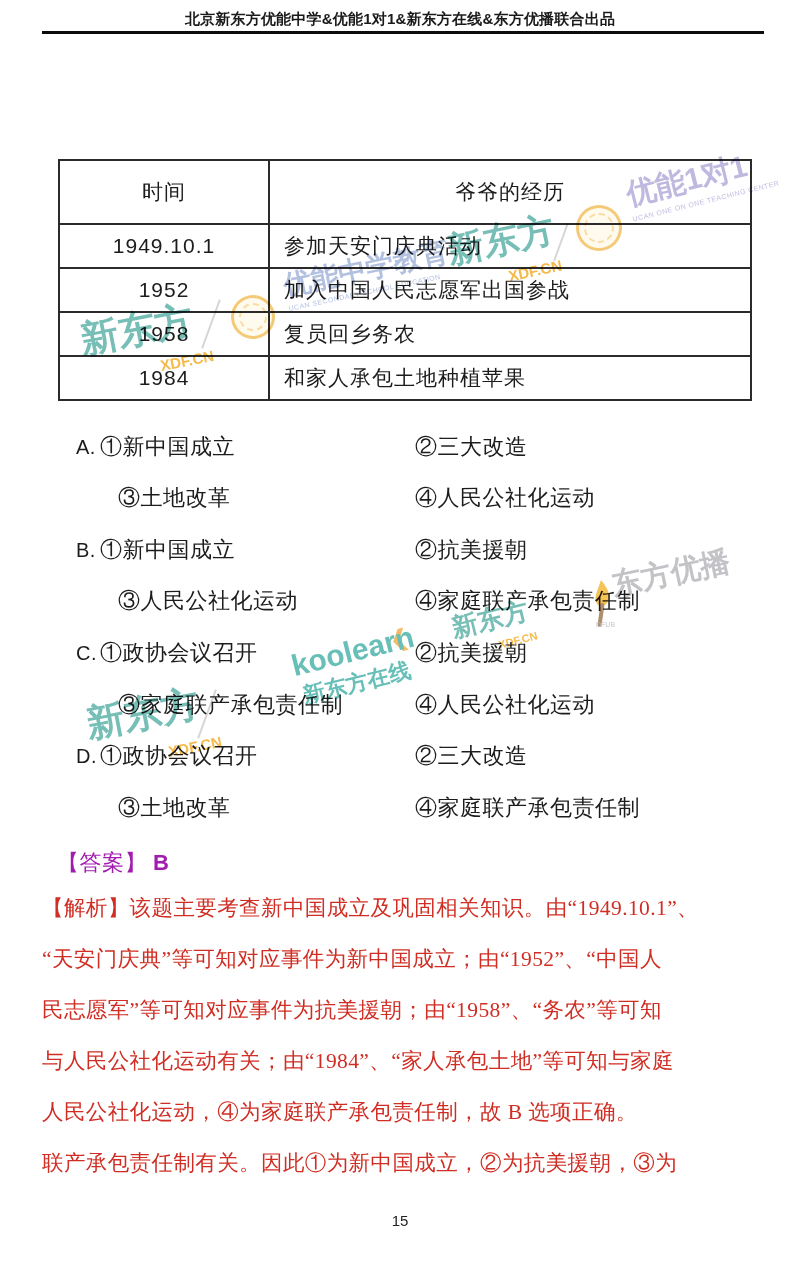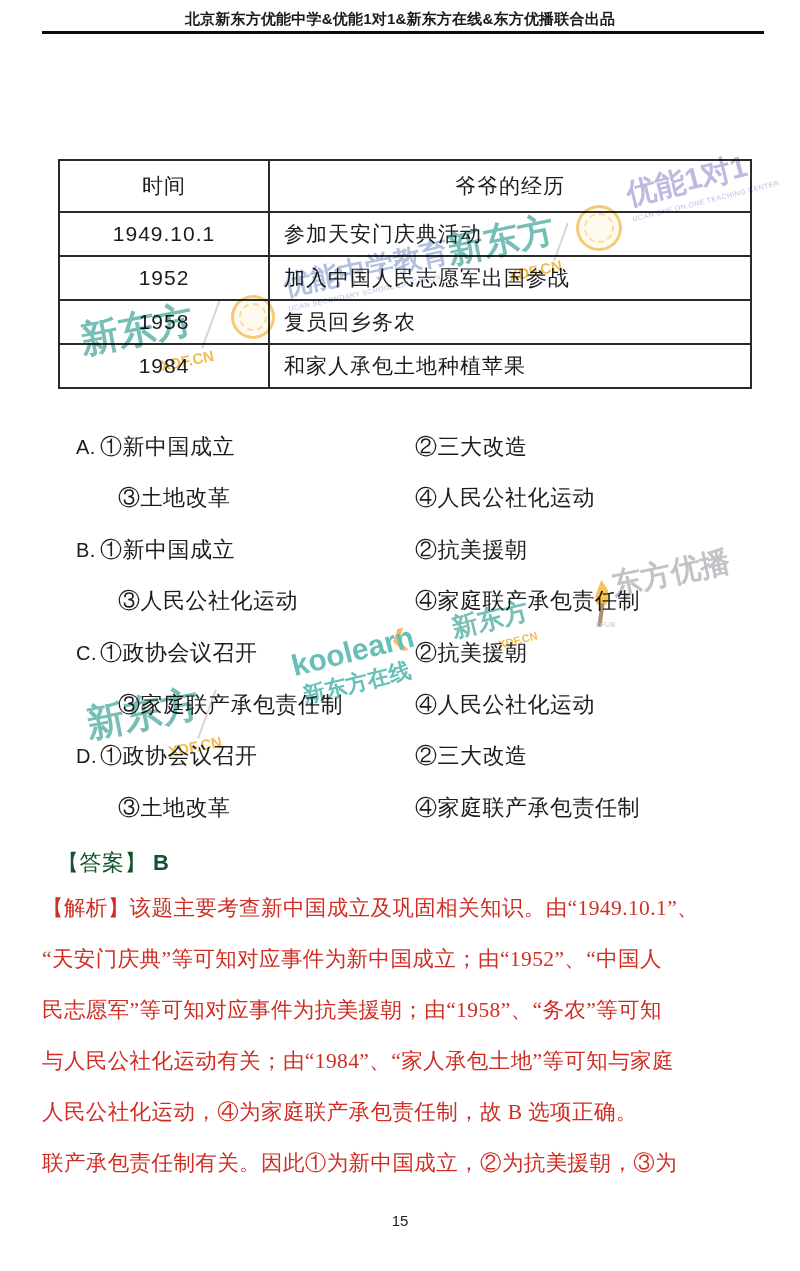--- a/index.html
+++ b/index.html
@@ -27,41 +27,41 @@
   
   table.record{
     position:absolute; top:159px; left:58px; width:694px;
     border-collapse:collapse; table-layout:fixed;
   }
   table.record col.c1{width:210px;}
   table.record th, table.record td{
     border:2px solid #2b2b2b; font-weight:normal;
     vertical-align:middle; font-size:21px; letter-spacing:1px;
   }
-  table.record thead tr{height:52px;}
+  table.record thead tr{height:64px;}
   table.record tbody tr{height:44px;}
   td.year{ text-align:center; font-family:"Liberation Sans", sans-serif;
     font-weight:700; font-size:22px; letter-spacing:0.5px;}
   th.h-time, th.h-exp{ text-align:center; }
   td.exp{ padding-left:14px; font-family:"Liberation Serif", cursive, serif; }
   
   .opt-line{
     position:absolute; left:76px; width:690px; height:32px;
     font-size:22px; letter-spacing:0.5px; white-space:nowrap;
   }
   .opt-label{
     display:inline-block; width:24px;
     font-family:"Liberation Sans", sans-serif; font-size:20px; font-weight:500;
   }
   .opt-line.cont .first{ margin-left:42px; }
   .opt-right{ position:absolute; left:339px; top:0; }
   
   .answer{
     position:absolute; top:848px; left:57px;
-    font-size:22px; color:#14532d; letter-spacing:0.5px;
+    font-size:22px; color:#a21caf; letter-spacing:0.5px;
   }
   .answer .val{
     font-family:"Liberation Sans", sans-serif; font-weight:700; margin-left:6px;
   }
   .analysis{
     position:absolute; top:883px; left:42px; width:720px;
     font-size:21.5px; line-height:51px; color:#d02e24;
     letter-spacing:0.4px; font-weight:500; white-space:nowrap;
   }
   

